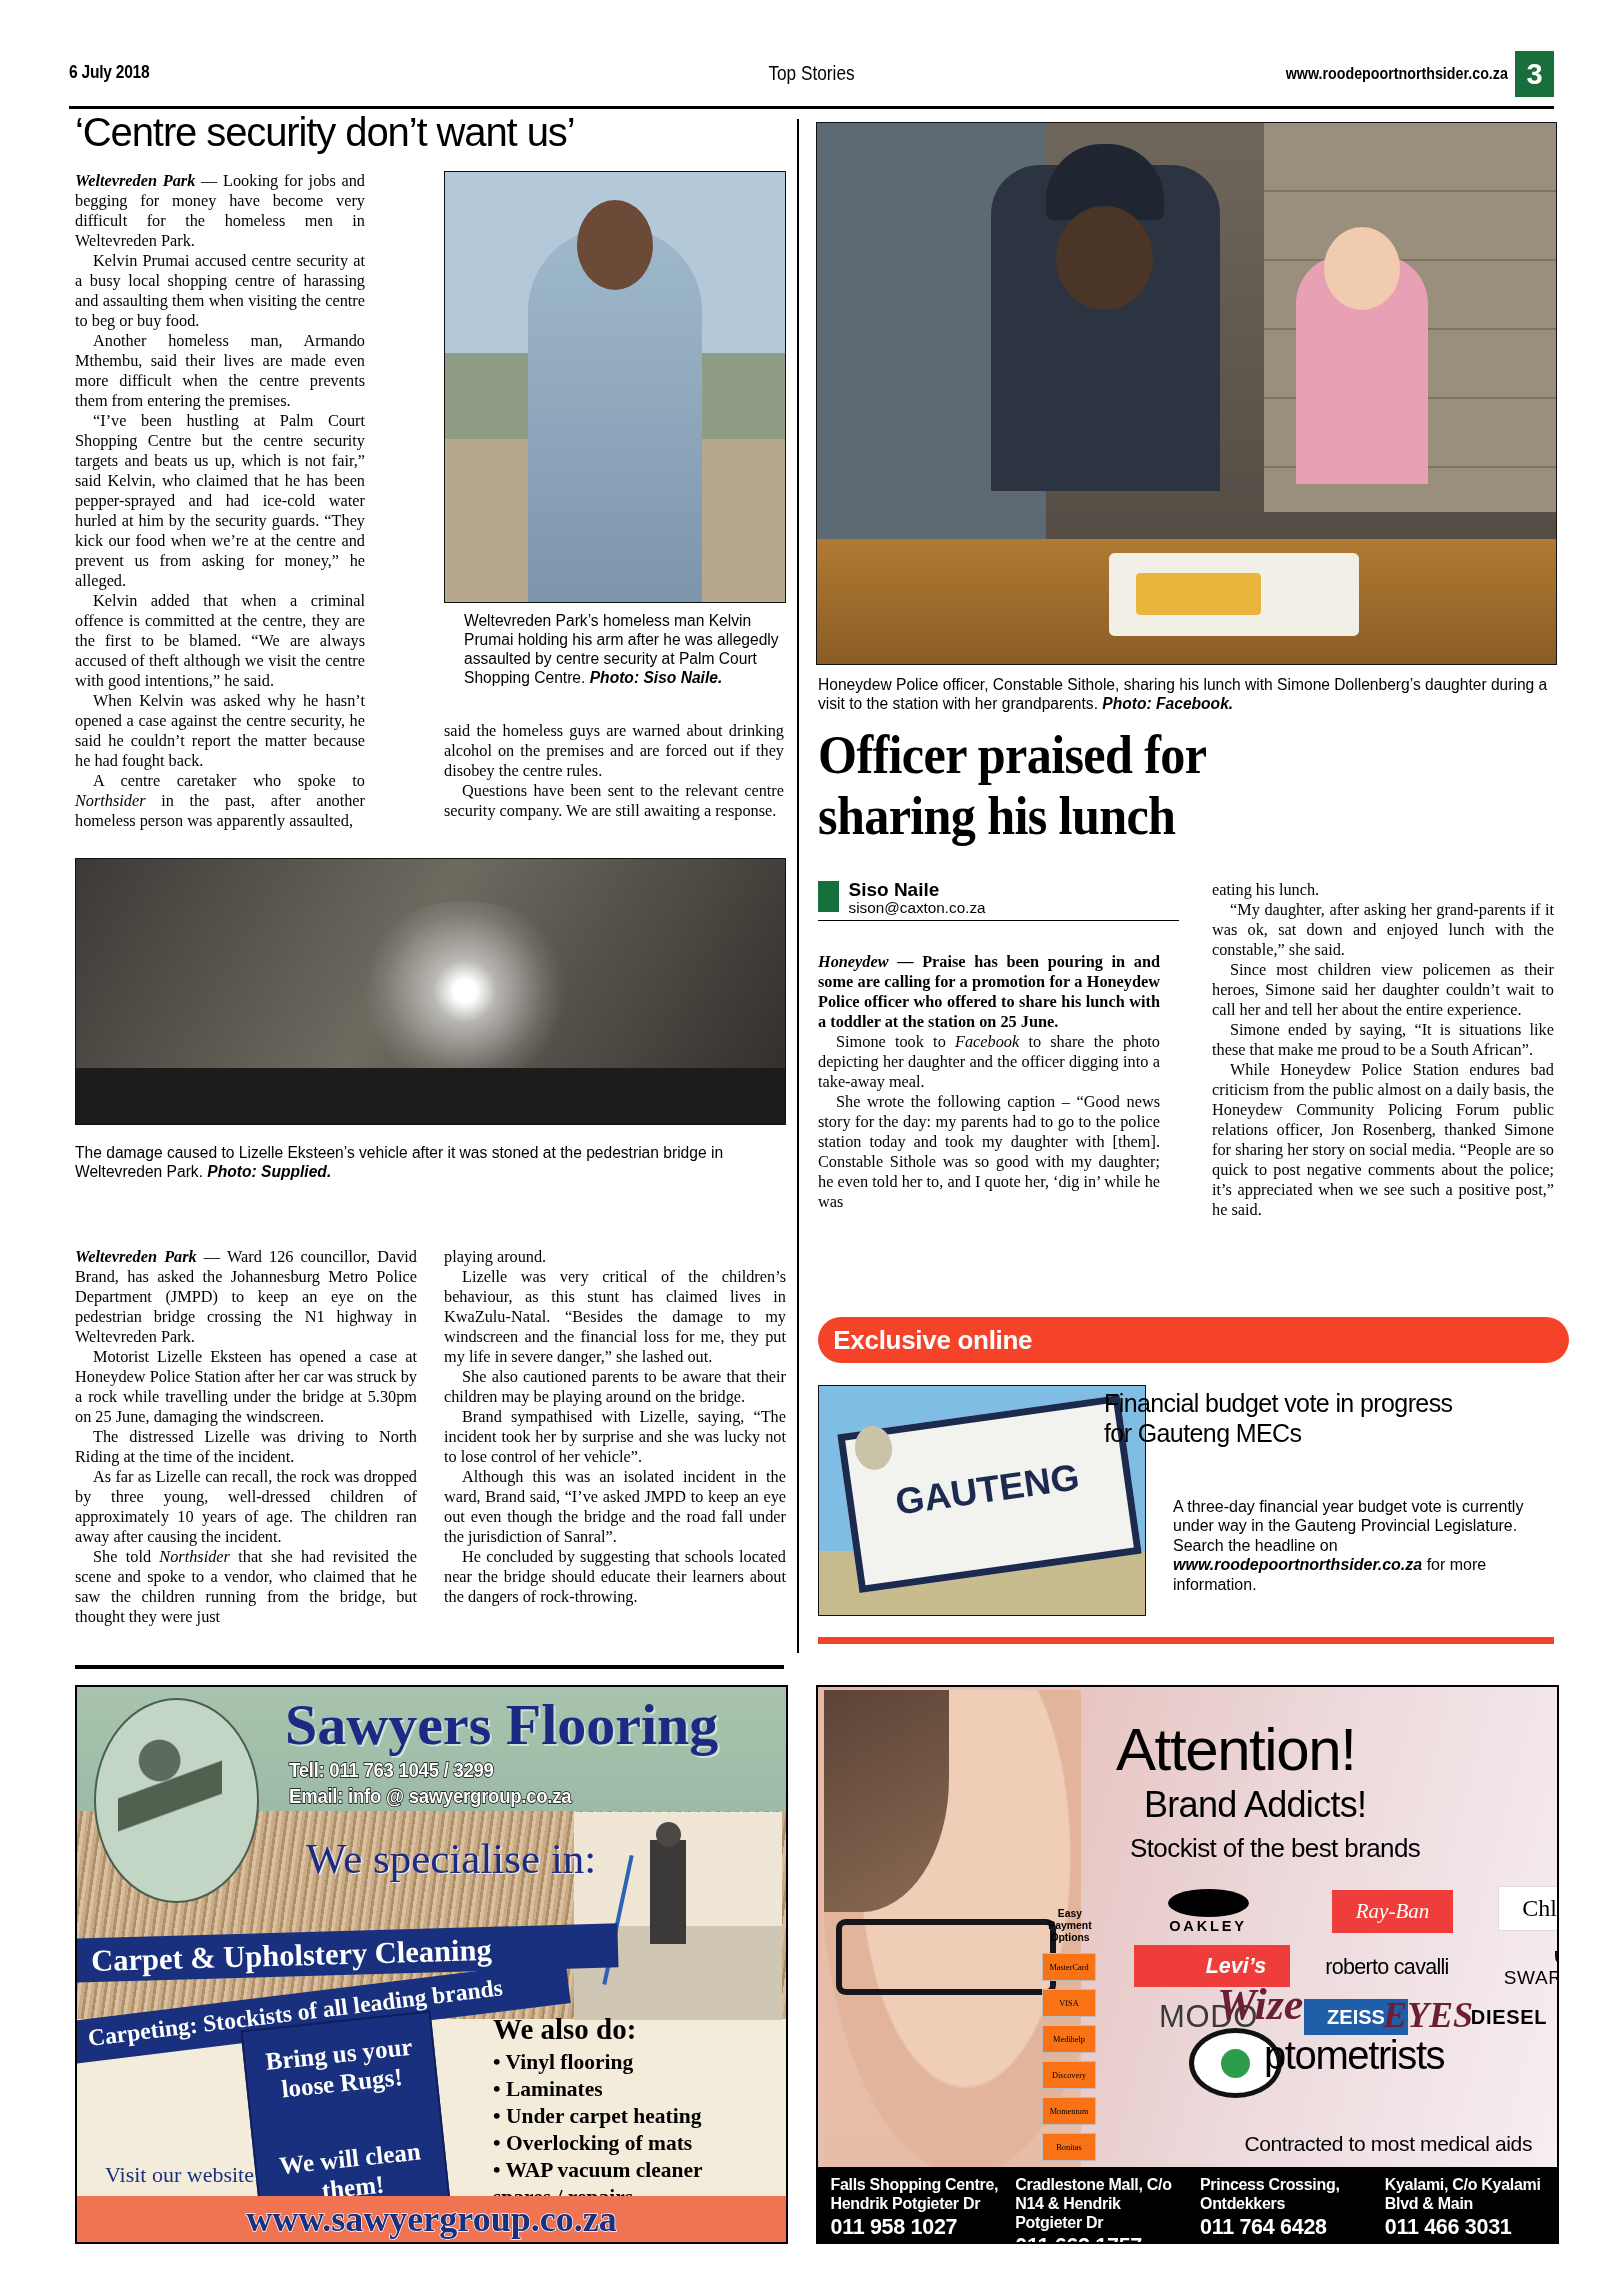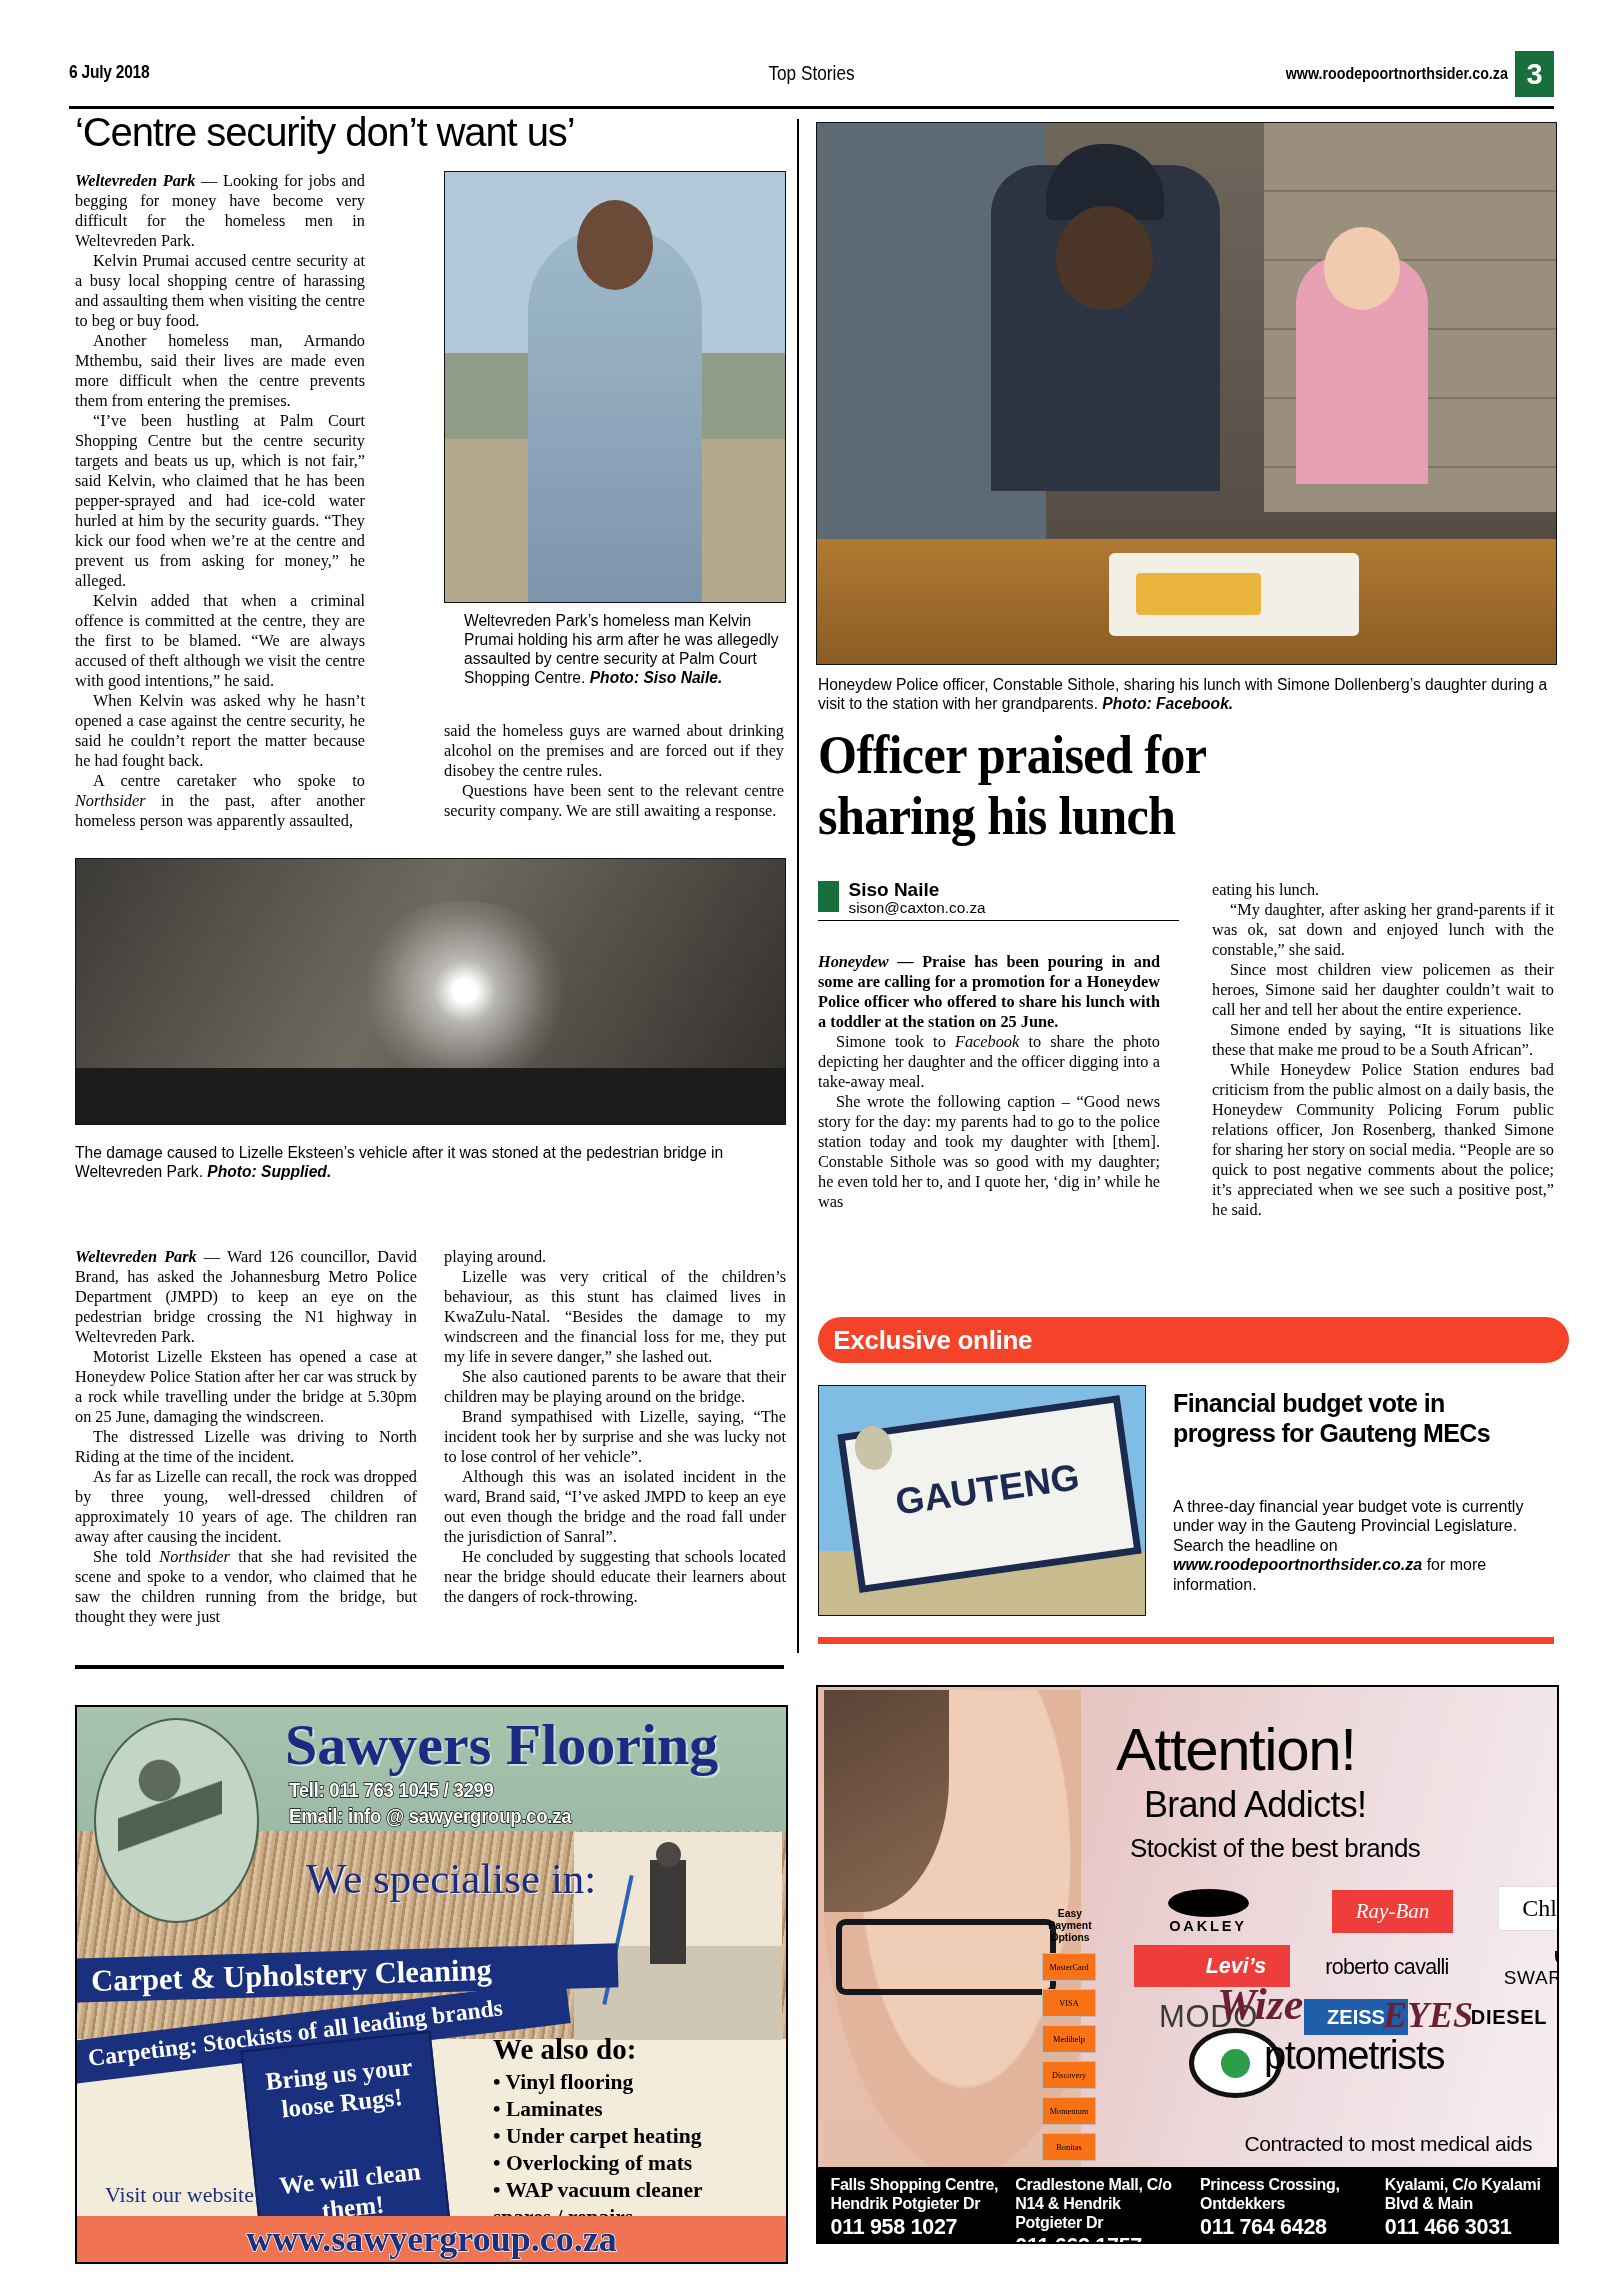--- a/index.html
+++ b/index.html
@@ -52,21 +52,21 @@
   .excl-body b{font-style:italic;}
   .excl-foot{position:absolute;background:#f5432a;height:7px;}
 
   .divline{position:absolute;background:#000;}
 
   
   .h-kids{position:absolute;font-family:"Liberation Sans",sans-serif;font-size:33px;letter-spacing:-1px;}
 
   
   .ad{position:absolute;border:2.1px solid #000;overflow:hidden;}
-  .sawyers{background:#f2ead8;margin-top:20px;}
+  .sawyers{background:#f2ead8;}
   .saw-top{position:absolute;left:0;top:0;right:0;height:124px;background:linear-gradient(#a8c4ae,#9cbaa6);}
   .saw-carpet{position:absolute;left:0;top:124px;right:0;height:208px;
      background:repeating-linear-gradient(98deg,#c9ab86 0 3.5px,#b08f68 3.5px 6.2px,#d8c0a0 6.2px 9.7px);}
   .saw-lower{position:absolute;left:0;top:332px;right:0;bottom:46px;background:#f4ecda;}
   .saw-oval{position:absolute;left:16.7px;top:11px;width:161px;height:201px;border:2.1px solid #4a5f50;border-radius:50%;
      background:#c3d6c6;overflow:hidden;}
   .saw-oval .fig{position:absolute;left:22px;top:23.6px;width:104px;height:146px;
      background:radial-gradient(circle at 40% 25%,#5d6b5e 0 16%,transparent 17%),
                 linear-gradient(160deg,transparent 40%,#51614f 41% 58%,transparent 59%);}
   .saw-logo{position:absolute;left:208px;top:4.2px;font-family:"Liberation Serif",serif;font-weight:bold;font-size:58px;
@@ -234,21 +234,21 @@
   <div class="excl-bar" style="left:818px;top:1317px;width:736px;height:46px;border-radius:23px;">Exclusive online</div>
 
   <div class="photo" style="left:818px;top:1385px;width:326px;height:229px;">
     <div style="position:absolute;inset:0;background:linear-gradient(#7fbde4 0 72%,#c8bb8e 72% 100%);"></div>
     <div style="position:absolute;left:28px;top:28px;width:271px;height:146px;background:#f2f3ee;border:7px solid #1d2a4f;transform:rotate(-8deg);"></div>
     <div style="position:absolute;left:54px;top:83px;width:229px;transform:rotate(-8deg);
                 font-family:'Liberation Sans',sans-serif;font-weight:bold;font-size:37px;color:#1d2a4f;text-align:center;">GAUTENG</div>
     <div style="position:absolute;left:36px;top:40px;width:37px;height:44px;border-radius:50%;background:#c9c4a8;transform:rotate(-8deg);"></div>
   </div>
 
-  <div class="excl-head" style="left:1173px;top:1388px;width:380px;font-weight:bold;">Financial budget vote in progress for Gauteng MECs</div>
+  <div class="excl-head" style="left:1104px;top:1388px;width:380px;">Financial budget vote in progress for Gauteng MECs</div>
 
   <div class="excl-body" style="left:1173px;top:1497px;width:380px;">
     <span>A three-day financial year budget vote is currently under way in the Gauteng Provincial Legislature. Search the headline on </span><b>www.roodepoortnorthsider.co.za</b><span> for more information.</span>
   </div>
 
   <div class="excl-foot" style="left:818px;top:1637px;width:736px;"></div>
 
   <div class="photo" style="left:75px;top:858px;width:709px;height:265px;">
     <div style="position:absolute;inset:0;background:linear-gradient(120deg,#3c3a36,#6f6a60 45%,#2e2c29);"></div>
     <div style="position:absolute;left:278px;top:42px;width:222px;height:180px;border-radius:50%;

